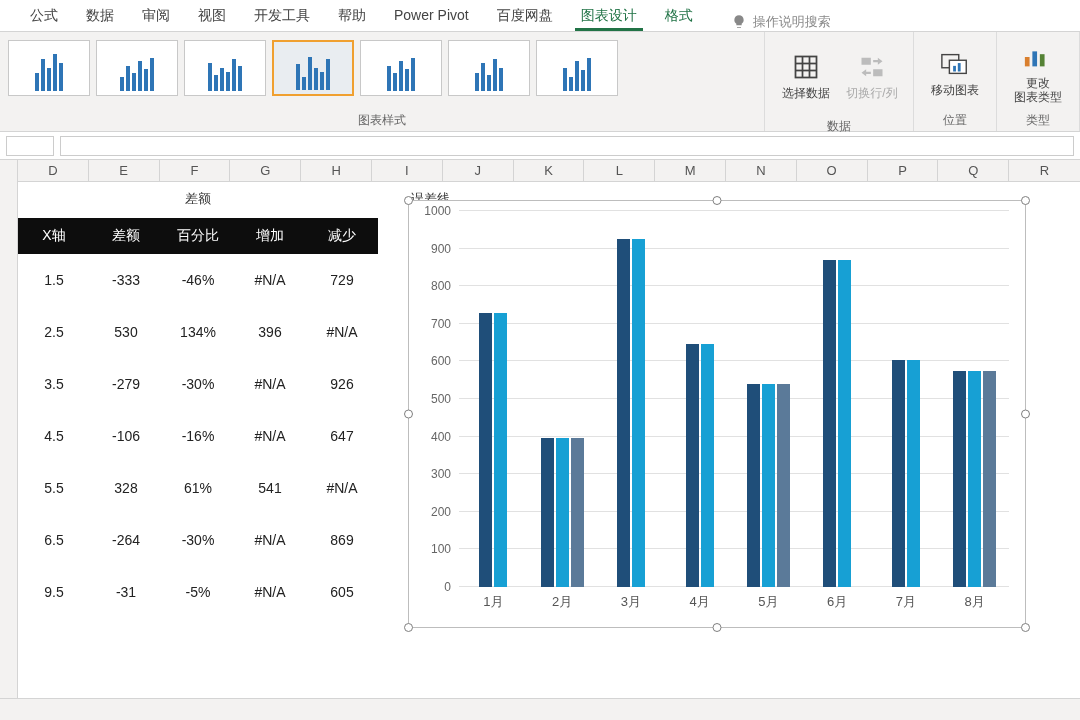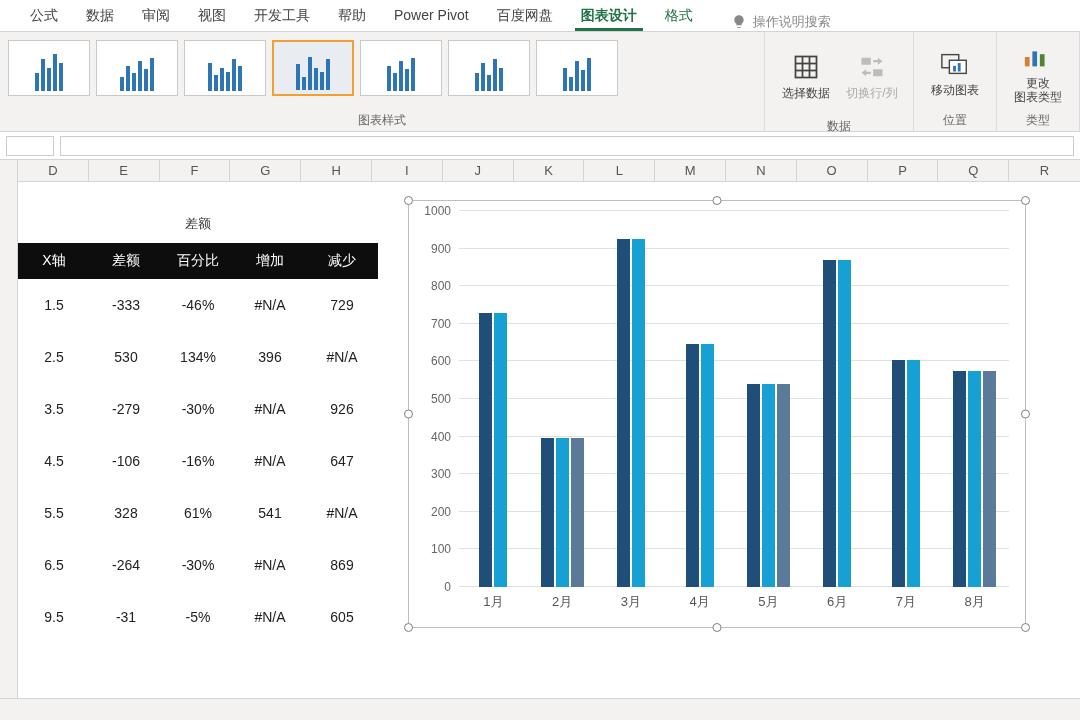--- a/index.html
+++ b/index.html
@@ -13,21 +13,21 @@
   
   .ribbon-tabs {
     height: 32px; background: #fff;
     border-bottom: 1px solid #d4d4d4;
     display: flex; align-items: flex-end; padding-left: 16px;
   }
   .ribbon-tab {
     padding: 0 14px; height: 32px; line-height: 32px;
     color: #444; font-size: 14px; cursor: pointer;
   }
-  .ribbon-tab.active { color: #217346; font-weight: 700; position: relative; }
+  .ribbon-tab.active { color: #217346; font-weight: 400; position: relative; }
   .ribbon-tab.active::after {
     content: ""; position: absolute; left: 8px; right: 8px; bottom: 0;
     height: 3px; background: #217346;
   }
   .ribbon-tab.contextual { color: #217346; }
   .tellme { display: flex; align-items: center; gap: 6px; color: #888; padding-left: 24px; }
   .tellme svg { width: 16px; height: 16px; fill: #888; }
 
   .ribbon-body {
     height: 100px; background: #f3f2f1; border-bottom: 1px solid #d4d4d4;
@@ -70,21 +70,21 @@
     padding-left: 18px;
   }
   .row-gutter { position:absolute; left:0; top:0; bottom:0; width:18px;
     border-right:1px solid #d4d4d4; background:#f3f2f1;}
   .col-h { width: 72px; text-align:center; line-height:22px; color:#555;
     border-right:1px solid #d4d4d4; font-size:13px;}
   .col-h:last-child{border-right:none;}
 
   
   .table-wrap {
-    position:absolute; top: 30px; left: 18px; margin-top: 25px;
+    position:absolute; top: 30px; left: 18px;
   }
   .over-labels { display:flex; padding-left: 0; margin-bottom: 10px;}
   .over-labels .lbl1 { width: 216px; text-align:center; }
   .over-labels .lbl2 { width: 144px; text-align:right; padding-left: 0;}
 
   table.datatab { border-collapse: collapse; }
   table.datatab th {
     background:#0d0d0d; color:#fff; font-weight:500;
     width:72px; height:36px; text-align:center; font-size:14px;
   }

